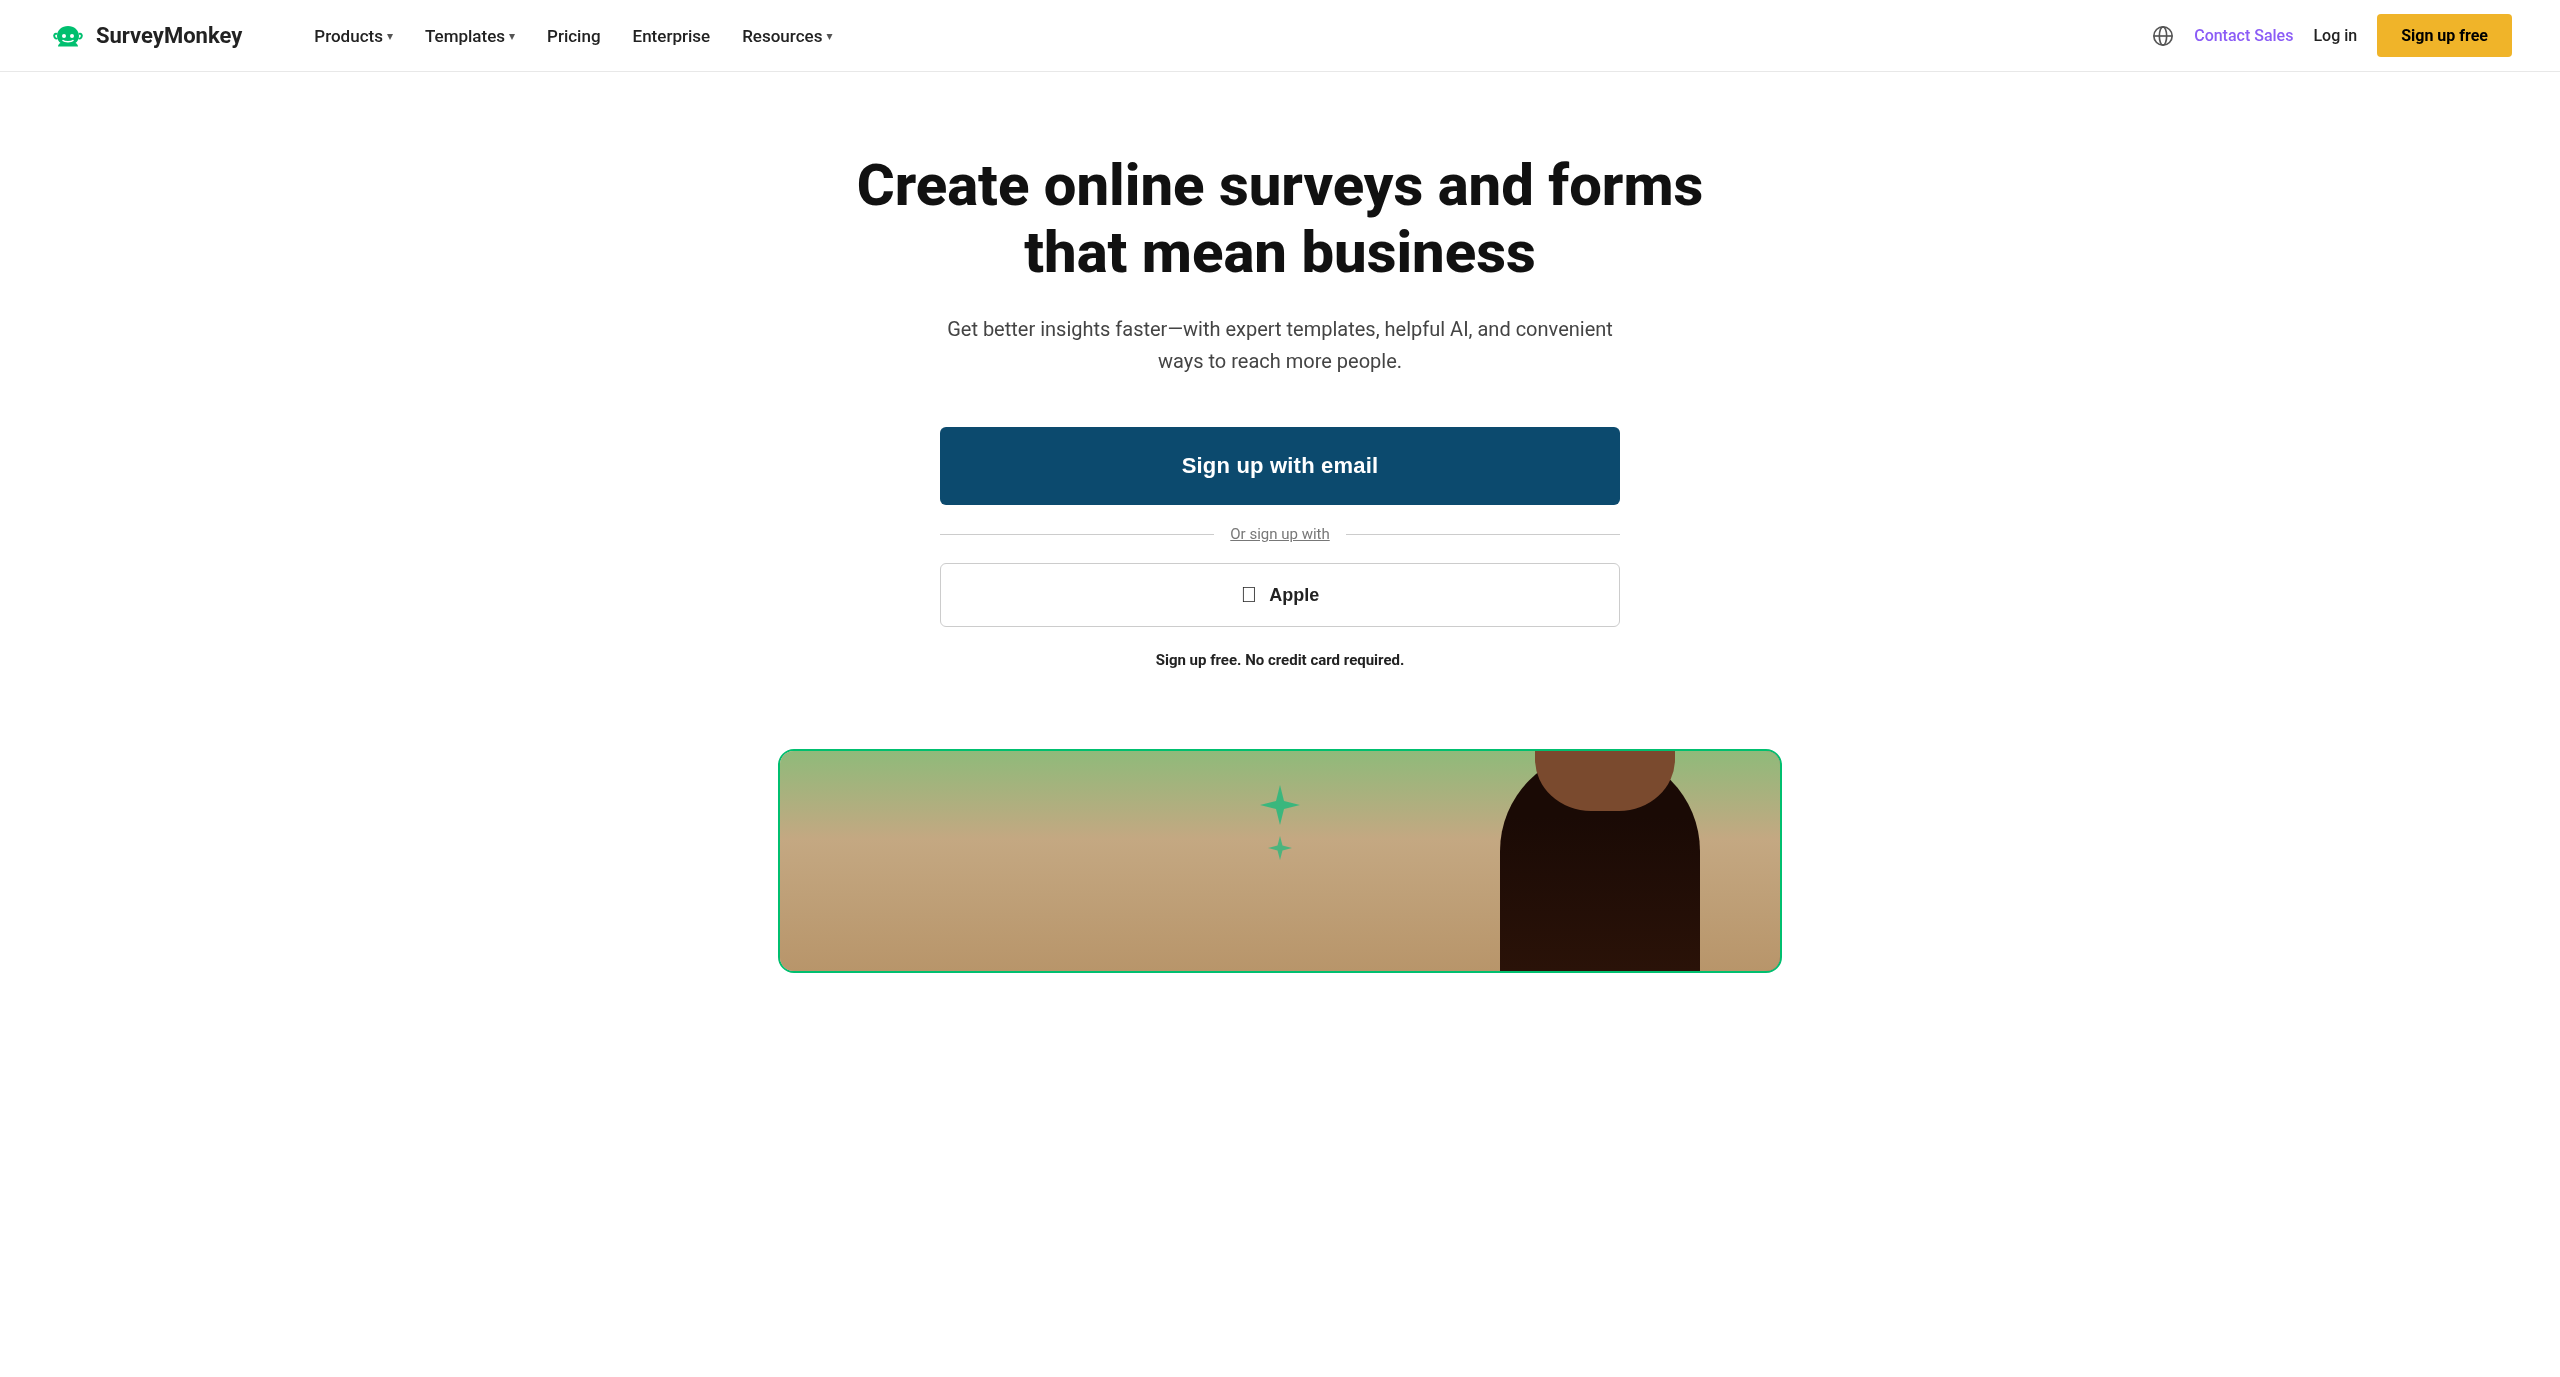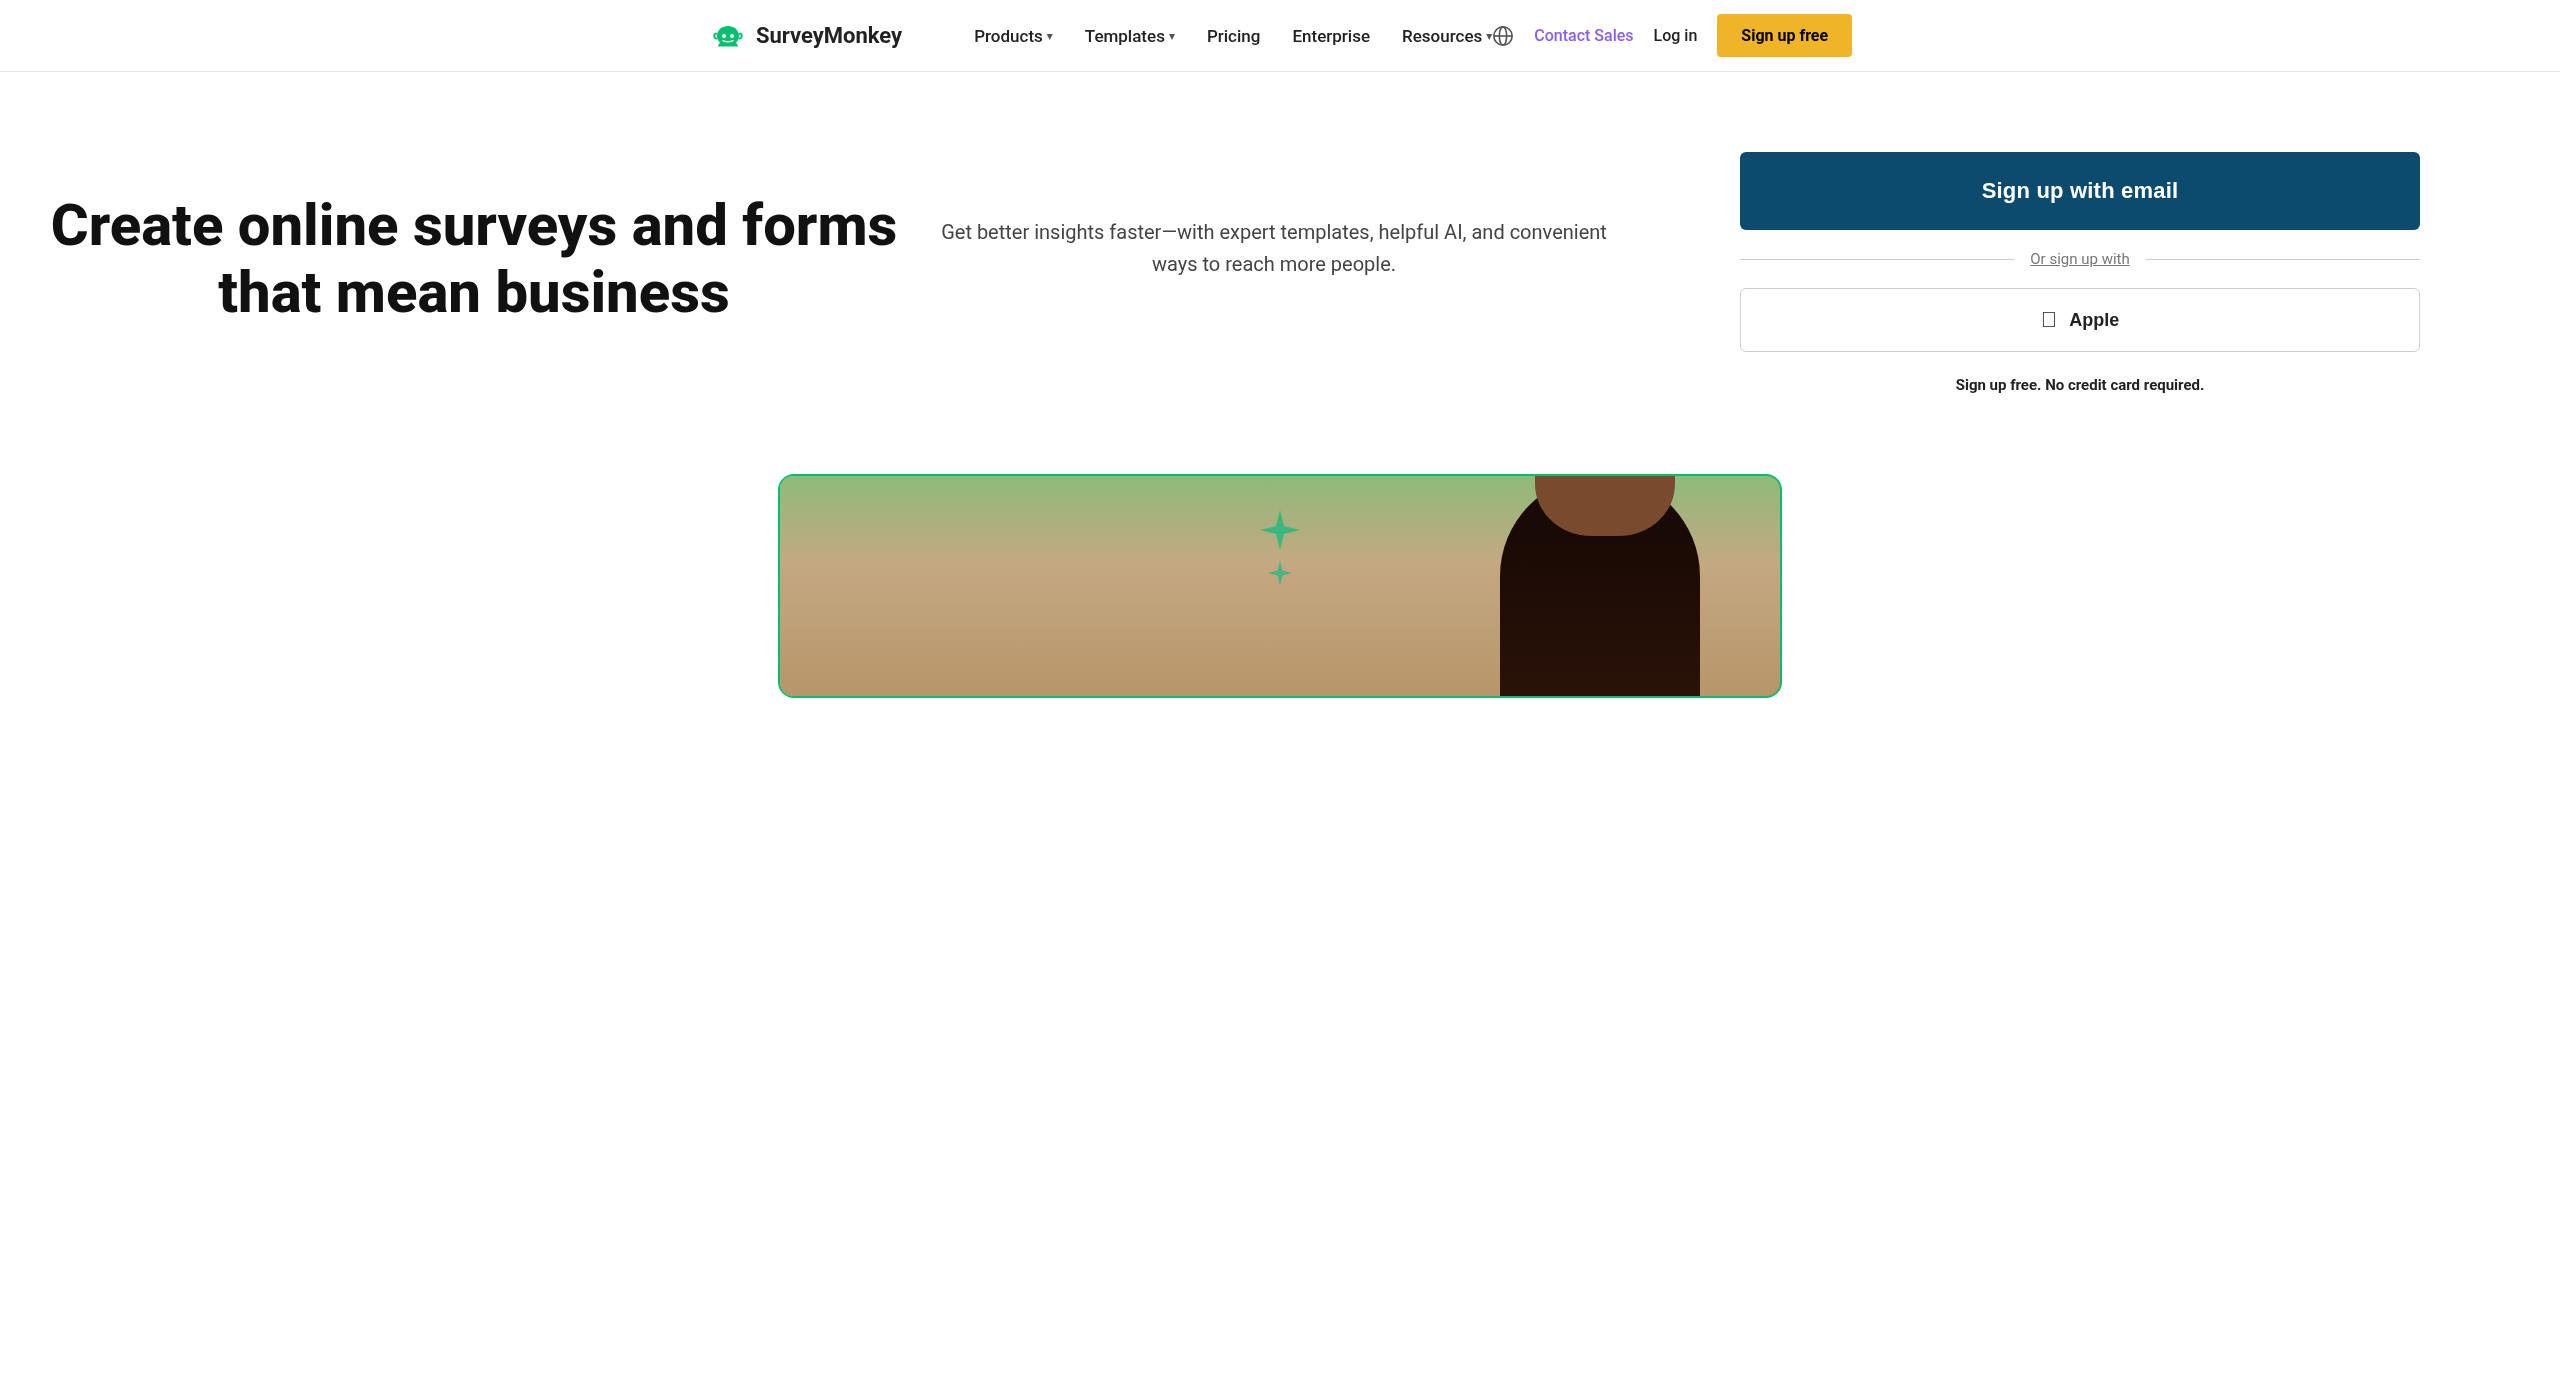--- a/index.html
+++ b/index.html
@@ -2,21 +2,21 @@
 <html><head>
   <meta charset="utf-8">
   <style>
     * { margin: 0; padding: 0; box-sizing: border-box; }
     body { font-family: -apple-system, BlinkMacSystemFont, 'Segoe UI', Roboto, Helvetica, Arial, sans-serif; background: #fff; color: #333; }
 
     
     nav {
       display: flex;
       align-items: center;
-      justify-content: center;
+      justify-content: space-between;
       padding: 0 48px;
       height: 72px;
       border-bottom: 1px solid #e8e8e8;
       position: sticky;
       top: 0;
       background: #fff;
       z-index: 100;
     }
     .nav-left { display: flex; align-items: center; gap: 40px; }
     .nav-logo { display: flex; align-items: center; gap: 8px; text-decoration: none; }
@@ -46,20 +46,21 @@
       padding: 12px 24px;
       font-size: 16px;
       font-weight: 700;
       cursor: pointer;
       text-decoration: none;
     }
 
     
     .hero {
       display: flex;
+      flex-direction: column;
       align-items: center;
       text-align: center;
       padding: 80px 24px 40px;
     }
     .hero-title {
       font-size: 58px;
       font-weight: 800;
       color: #111;
       line-height: 1.15;
       max-width: 900px;

